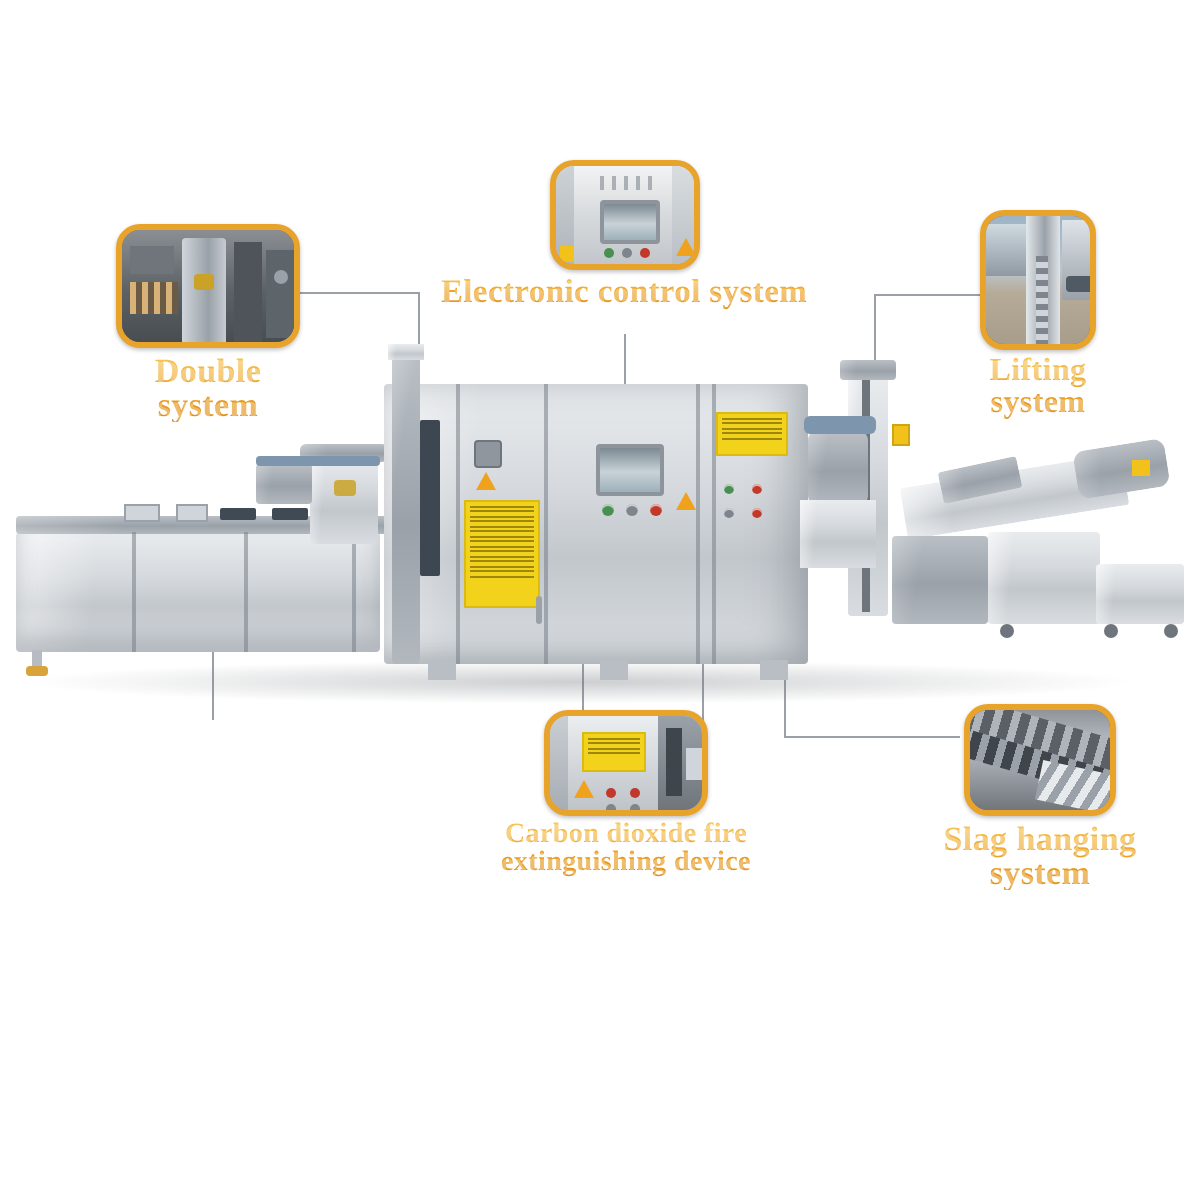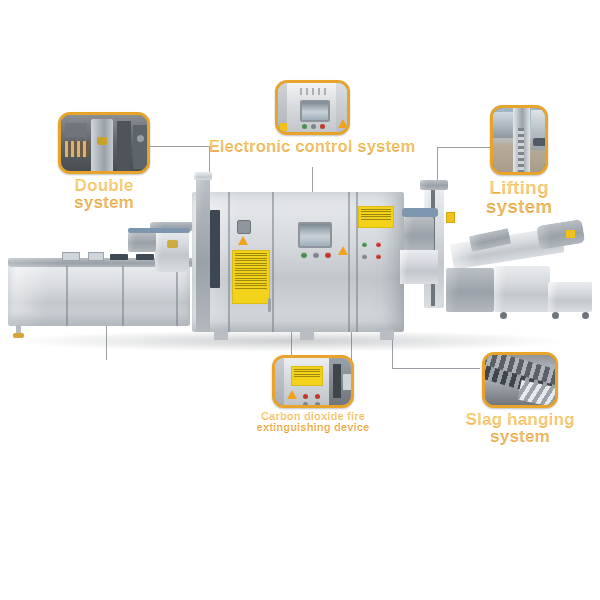--- a/index.html
+++ b/index.html
@@ -25,21 +25,21 @@
     border-radius:12px;
     overflow:hidden;
     box-sizing:border-box;
     background:#6d6f72;
     box-shadow:0 1px 2px rgba(0,0,0,.25);
   }
   .callout .cap{
     margin-top:3px;
     text-align:center;
     font-weight:bold;
-    font-family:Liberation Sans, sans-serif;
+    font-family:Liberation Serif, serif;
     line-height:1.0;
     letter-spacing:.2px;
     color:#eda128;
     background:linear-gradient(180deg,#f7c85a 0%,#eda426 45%,#e08f17 100%);
     -webkit-background-clip:text;
     background-clip:text;
     -webkit-text-fill-color:transparent;
     text-shadow:0 1px 0 rgba(255,255,255,.35);
     white-space:pre-line;
   }
@@ -241,21 +241,21 @@
 
   <div class="callout" style="left:490px;top:105px;width:58px;">
     <div class="thumb" style="width:58px;height:70px;">
       <div style="position:absolute;inset:0;background:linear-gradient(180deg,#9db4c6 0%,#bcc6cc 42%,#b6ab99 60%,#a89c8a 100%);"></div>
       <div style="position:absolute;left:20px;top:0;width:17px;height:70px;background:linear-gradient(90deg,#e3e8eb,#9aa1a8 55%,#dfe4e7);"></div>
       <div style="position:absolute;left:25px;top:20px;width:6px;height:46px;background:repeating-linear-gradient(180deg,#7e858c 0 3px,#cfd5da 3px 6px);"></div>
       <div style="position:absolute;left:0;top:4px;width:20px;height:26px;background:linear-gradient(180deg,#cfd9e0,#8e99a2);"></div>
       <div style="position:absolute;left:38px;top:2px;width:20px;height:40px;background:linear-gradient(180deg,#dde3e7,#9aa1a8);"></div>
       <div style="position:absolute;left:40px;top:30px;width:16px;height:8px;background:#4f5a64;border-radius:2px;"></div>
     </div>
-    <div class="cap" style="font-size:19px;width:110px;margin-left:-26px;">Lifting
+    <div class="cap" style="font-size:16px;width:110px;margin-left:-26px;">Lifting
 system</div>
   </div>
 
 
   <div class="callout" style="left:272px;top:355px;width:82px;">
     <div class="thumb" style="width:82px;height:53px;">
       <div style="position:absolute;inset:0;background:linear-gradient(180deg,#eceef0 0%,#d2d6da 55%,#bfc4c9 100%);"></div>
       <div style="position:absolute;left:0;top:0;width:9px;height:100%;background:linear-gradient(180deg,#c9ced3,#a7adb3);"></div>
       <div style="position:absolute;left:54px;top:0;width:28px;height:100%;background:linear-gradient(180deg,#9aa1a8,#6f757b);"></div>
       <div style="position:absolute;left:58px;top:6px;width:8px;height:34px;background:#3e454b;"></div>
@@ -265,21 +265,21 @@
           <i></i>
           <i></i>
           <i></i>
         </div>
       <div style="position:absolute;left:12px;top:32px;width:0;height:0;border-left:5px solid transparent;border-right:5px solid transparent;border-bottom:9px solid #f0a21d;"></div>
       <div style="position:absolute;left:28px;top:36px;width:5px;height:5px;border-radius:50%;background:#c0392b;"></div>
       <div style="position:absolute;left:40px;top:36px;width:5px;height:5px;border-radius:50%;background:#c0392b;"></div>
       <div style="position:absolute;left:28px;top:44px;width:5px;height:5px;border-radius:50%;background:#7e858c;"></div>
       <div style="position:absolute;left:40px;top:44px;width:5px;height:5px;border-radius:50%;background:#7e858c;"></div>
     </div>
-    <div class="cap" style="font-size:11px;width:230px;margin-left:-74px;">Carbon dioxide fire
+    <div class="cap" style="font-size:14px;width:230px;margin-left:-74px;">Carbon dioxide fire
 extinguishing device</div>
   </div>
 
   <div class="callout" style="left:482px;top:352px;width:76px;">
     <div class="thumb" style="width:76px;height:56px;">
       <div style="position:absolute;inset:0;background:linear-gradient(180deg,#8e949a 0%,#b9bfc4 35%,#70767c 100%);"></div>
       <div style="position:absolute;left:-4px;top:6px;width:90px;height:16px;background:repeating-linear-gradient(90deg,#5a6066 0 5px,#aeb4ba 5px 9px);transform:rotate(16deg);"></div>
       <div style="position:absolute;left:-2px;top:22px;width:86px;height:14px;background:repeating-linear-gradient(90deg,#3f454b 0 5px,#9aa1a8 5px 9px);transform:rotate(16deg);"></div>
       <div style="position:absolute;left:34px;top:30px;width:50px;height:20px;background:repeating-linear-gradient(110deg,#e6eaed 0 4px,#9aa1a8 4px 8px);transform:rotate(12deg);"></div>
     </div>

